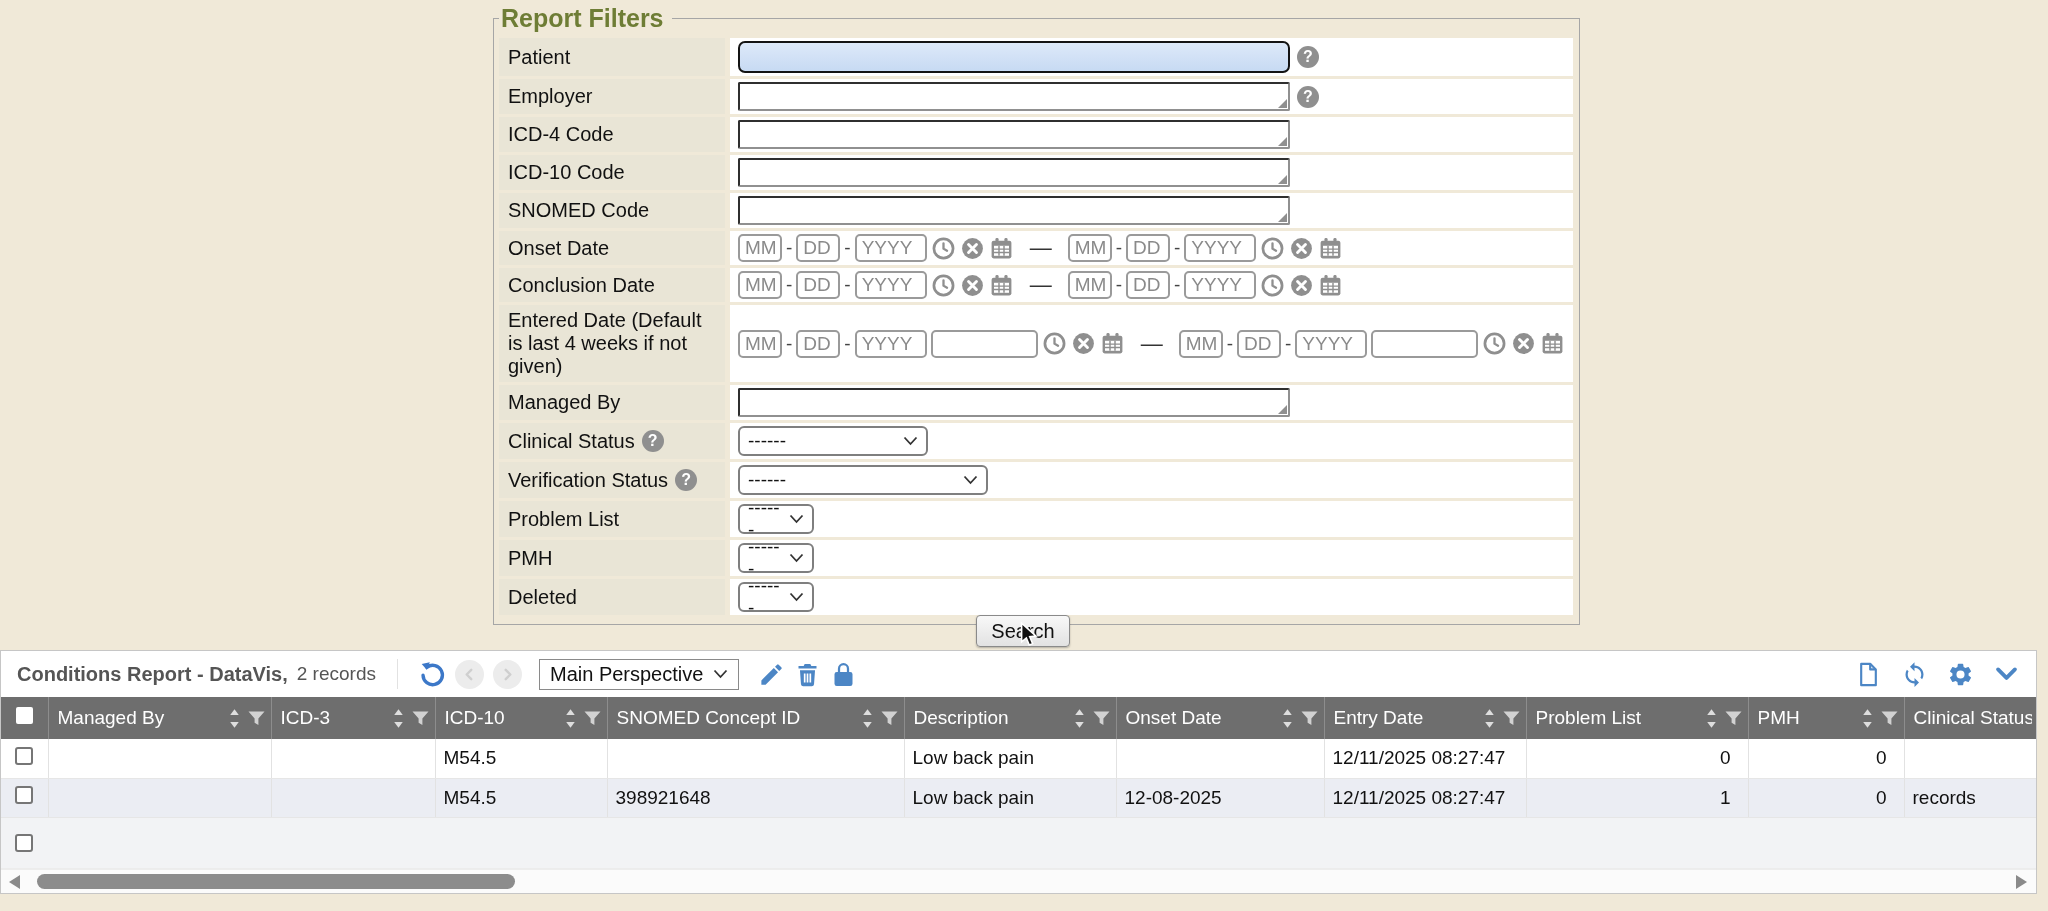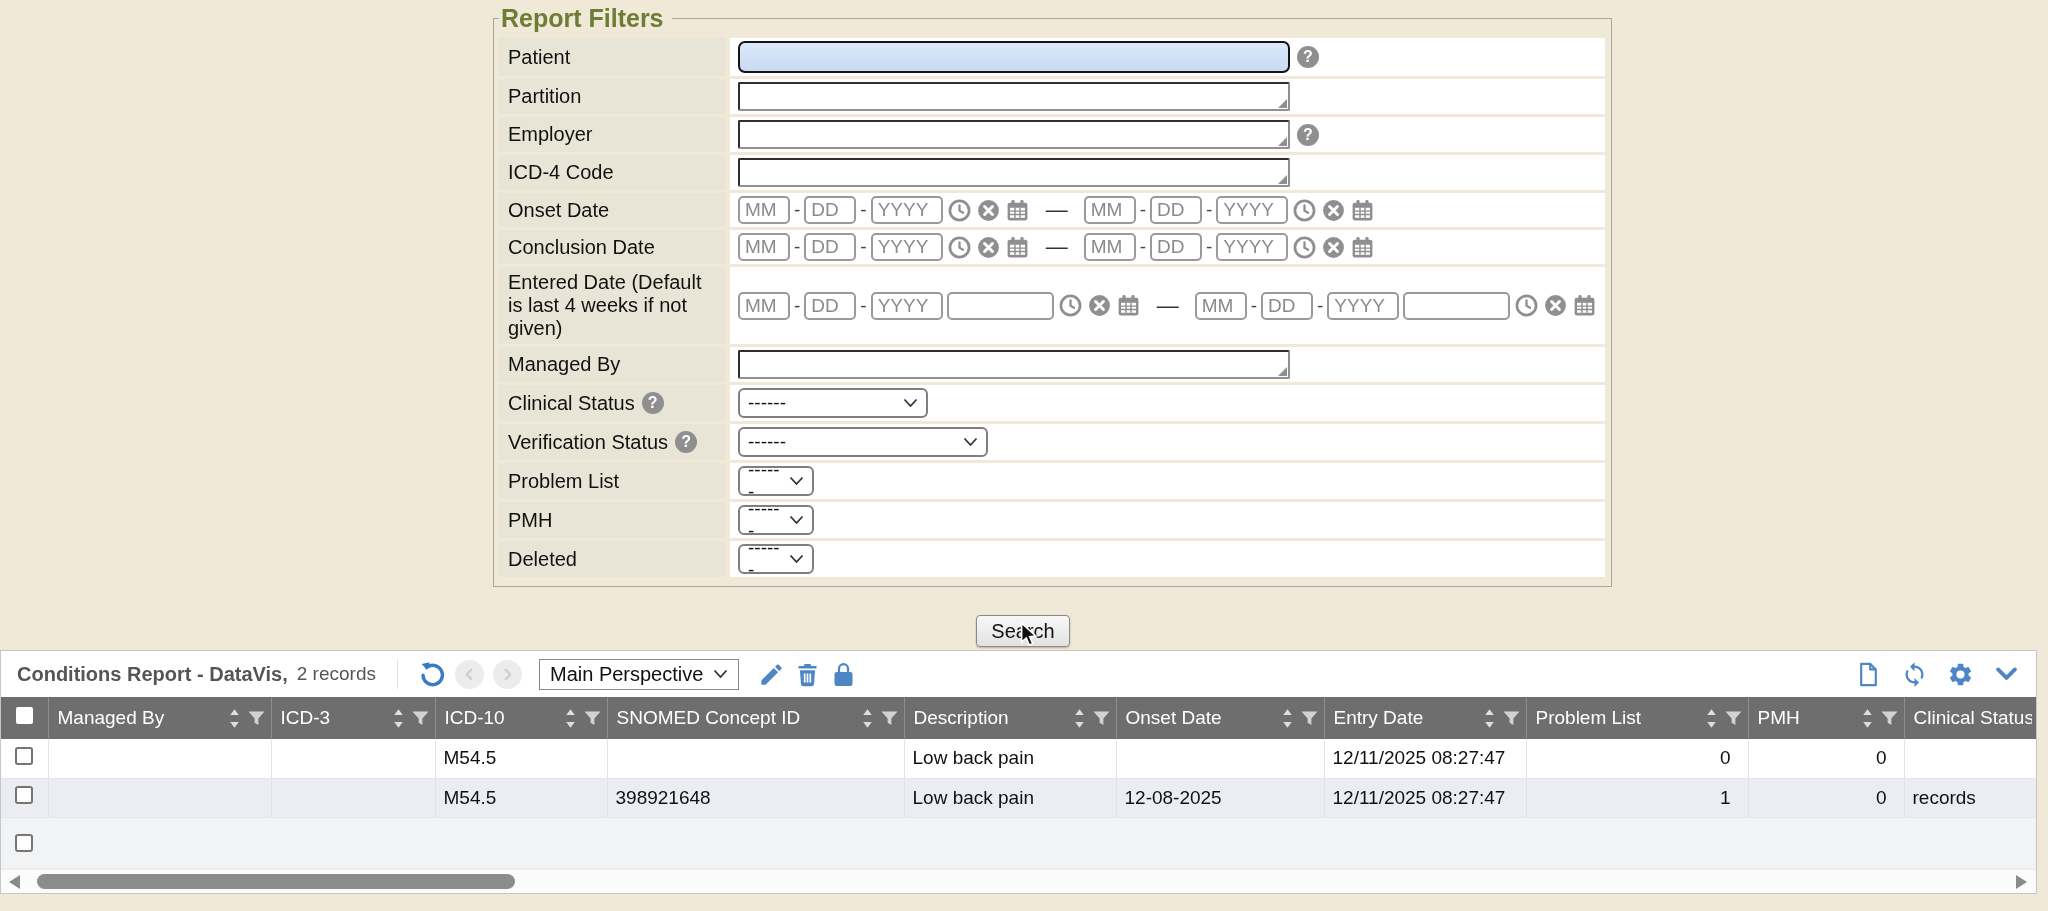--- a/index.html
+++ b/index.html
@@ -23,21 +23,21 @@
          background:linear-gradient(#dde9f9,#c7daf3)}
   .grip{position:absolute;right:3px;bottom:3px;width:0;height:0;
         border-left:9px solid transparent;border-bottom:9px solid #8f8f8f}
   .help{width:22px;height:22px;border-radius:50%;background:#8f8f8f;color:#fff;
         font-weight:bold;font-size:16px;display:inline-flex;align-items:center;
         justify-content:center;flex-shrink:0;cursor:pointer}
   .dgroup{display:inline-flex;align-items:center;gap:4px}
   .dinput{height:28px;box-sizing:border-box;border:2px solid #9a9a9a;border-radius:5px;
           font-size:19px;padding:0 5px;background:#fff;font-family:inherit;color:#333}
   .dinput::placeholder{color:#8a8a8a;opacity:1}
-  .w-mm{width:52px}.w-yy{width:72px}.w-time{width:107px}
+  .w-mm{width:44px}.w-yy{width:72px}.w-time{width:107px}
   .dh{color:#444;font-size:19px}
   .emdash{color:#333;font-size:22px;margin:0 9px}
   .dicon{width:25px;height:25px;display:inline-flex;cursor:pointer}
   .dicon svg{width:100%;height:100%}
   .sel{height:30px;border:2px solid #7f7f7f;border-radius:6px;background:#fff;
        display:inline-flex;align-items:center;justify-content:space-between;
        padding:0 8px;font-size:19px;box-sizing:border-box;cursor:pointer}
   .sel .chev{display:inline-flex;margin-left:8px}
   .sel .chev svg{width:15px;height:10px}
 
@@ -104,44 +104,55 @@
         </div>
         <div class="fvalue">
           <span class="inwrap">
             <input class="ftext focused" style="">
           </span>
           <span class="help">?</span>
         </div>
       </div>
       <div class="frow">
         <div class="flabel">
-          <span>Partition</span>
+          <span>Employer</span>
         </div>
         <div class="fvalue">
           <span class="inwrap">
             <input class="ftext" style="">
             <span class="grip"></span>
           </span>
-        </div>
-      </div>
-      <div class="frow">
-        <div class="flabel">
-          <span>Employer</span>
+          <span class="help">?</span>
+        </div>
+      </div>
+      <div class="frow">
+        <div class="flabel">
+          <span>ICD-4 Code</span>
         </div>
         <div class="fvalue">
           <span class="inwrap">
             <input class="ftext" style="">
             <span class="grip"></span>
           </span>
-          <span class="help">?</span>
-        </div>
-      </div>
-      <div class="frow">
-        <div class="flabel">
-          <span>ICD-4 Code</span>
+        </div>
+      </div>
+      <div class="frow">
+        <div class="flabel">
+          <span>ICD-10 Code</span>
+        </div>
+        <div class="fvalue">
+          <span class="inwrap">
+            <input class="ftext" style="">
+            <span class="grip"></span>
+          </span>
+        </div>
+      </div>
+      <div class="frow">
+        <div class="flabel">
+          <span>SNOMED Code</span>
         </div>
         <div class="fvalue">
           <span class="inwrap">
             <input class="ftext" style="">
             <span class="grip"></span>
           </span>
         </div>
       </div>
       <div class="frow">
         <div class="flabel">

